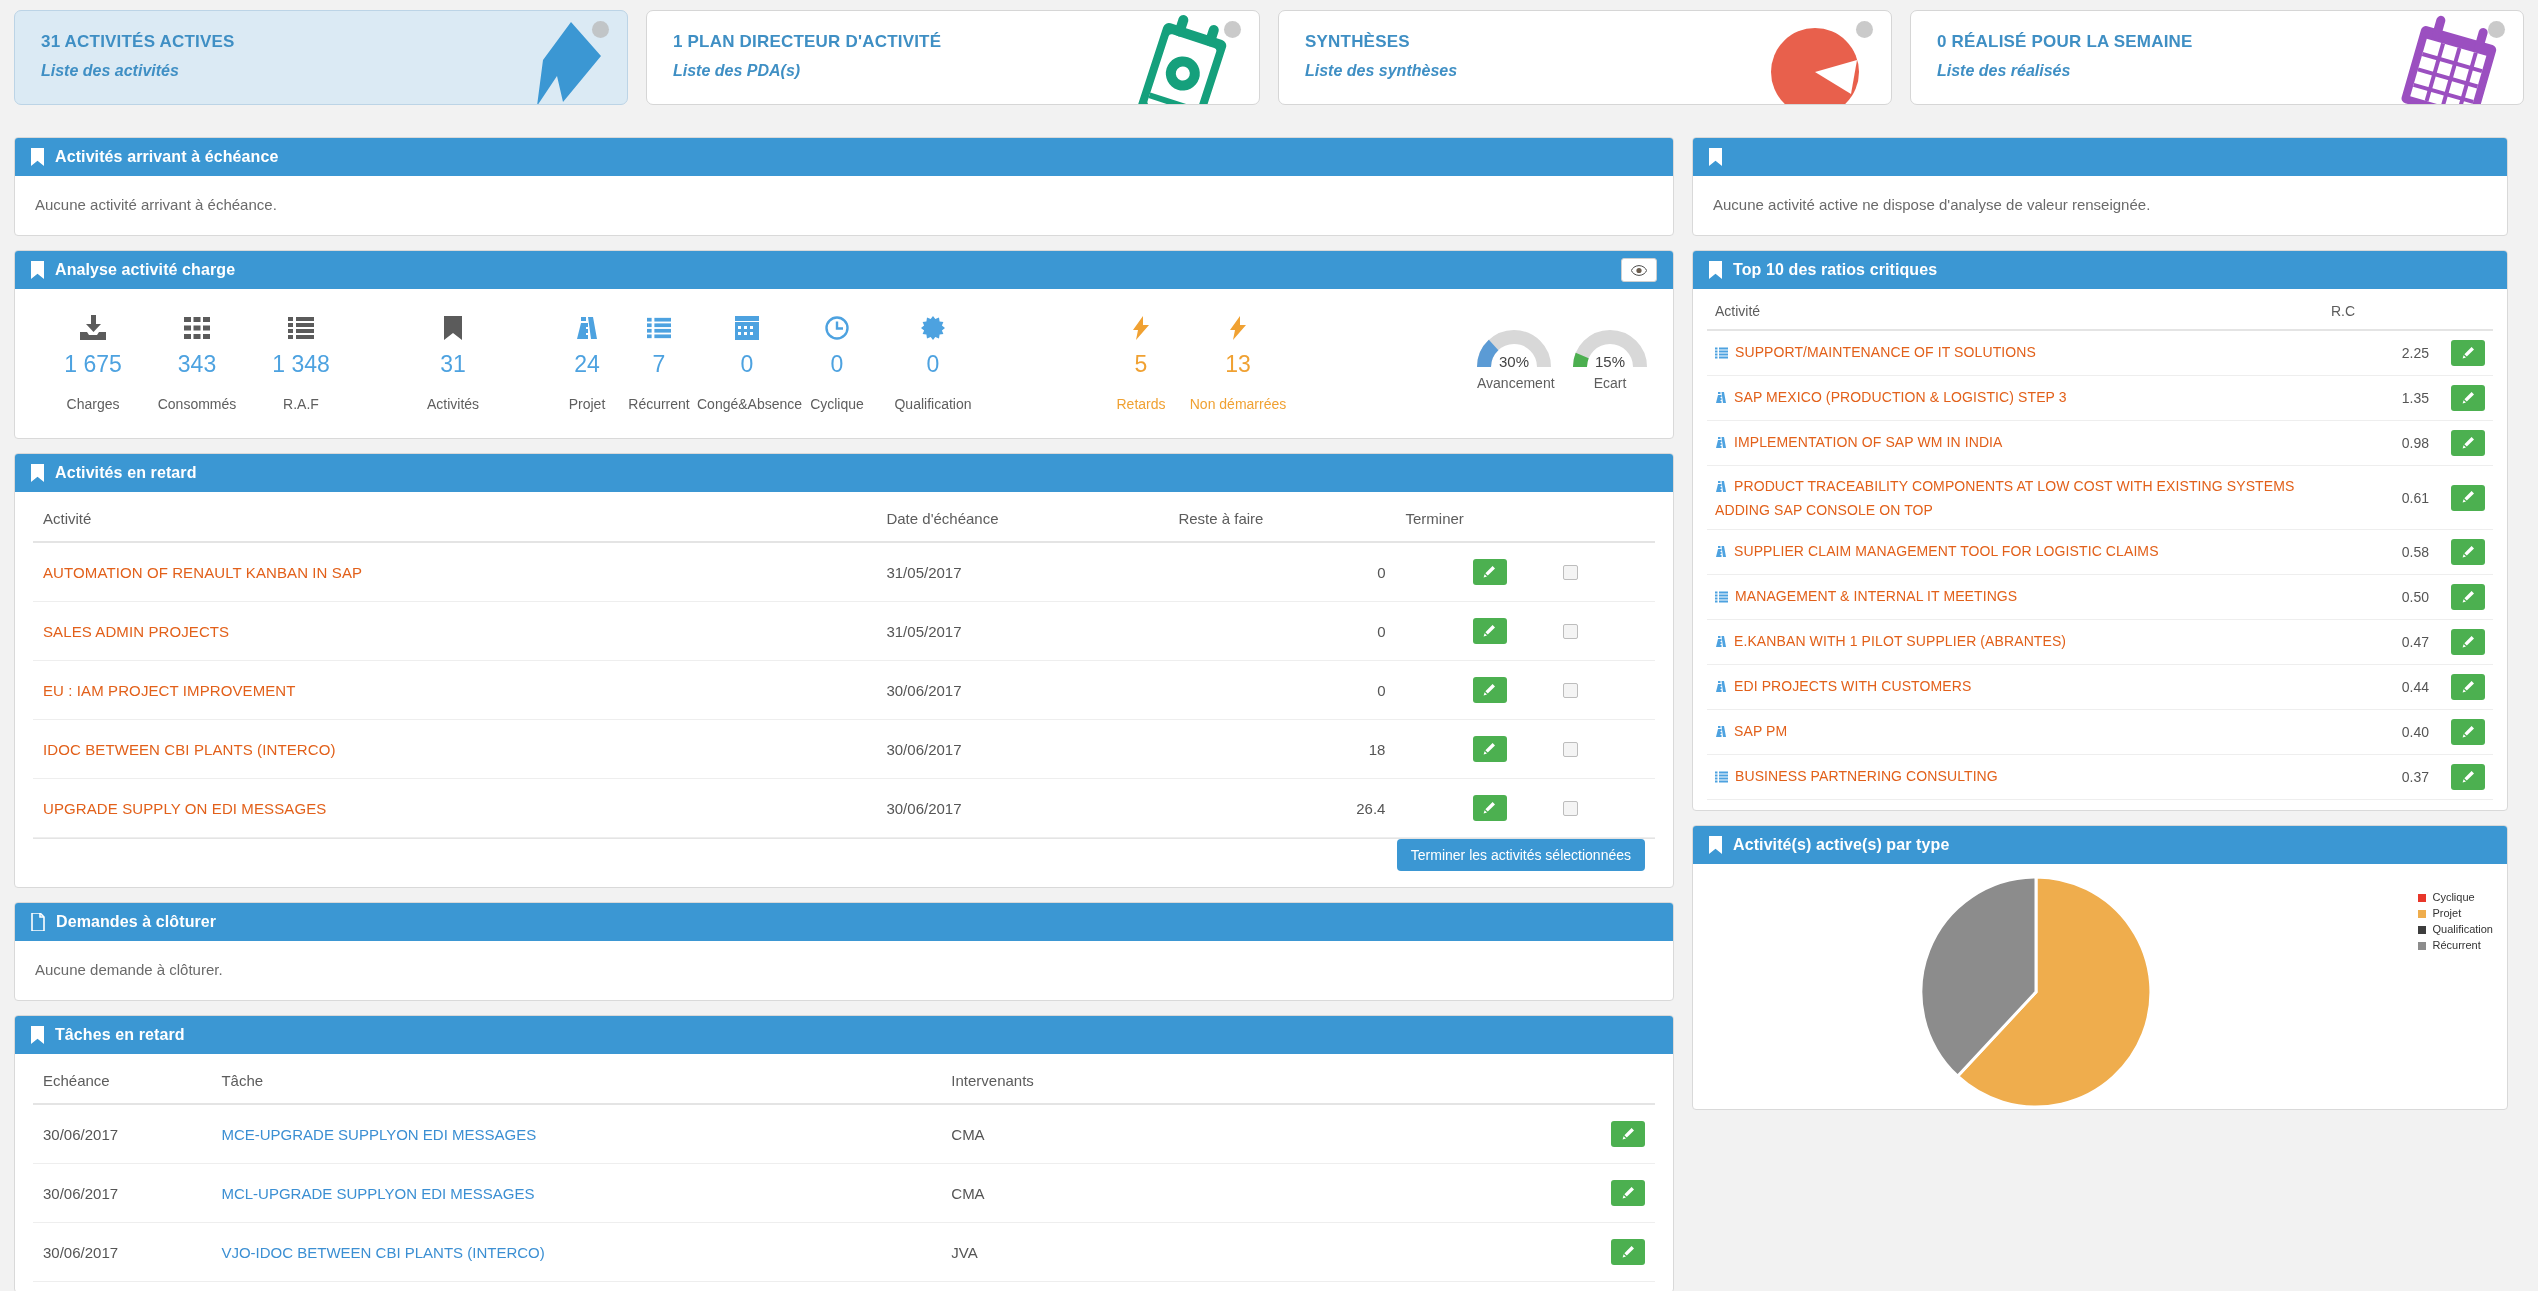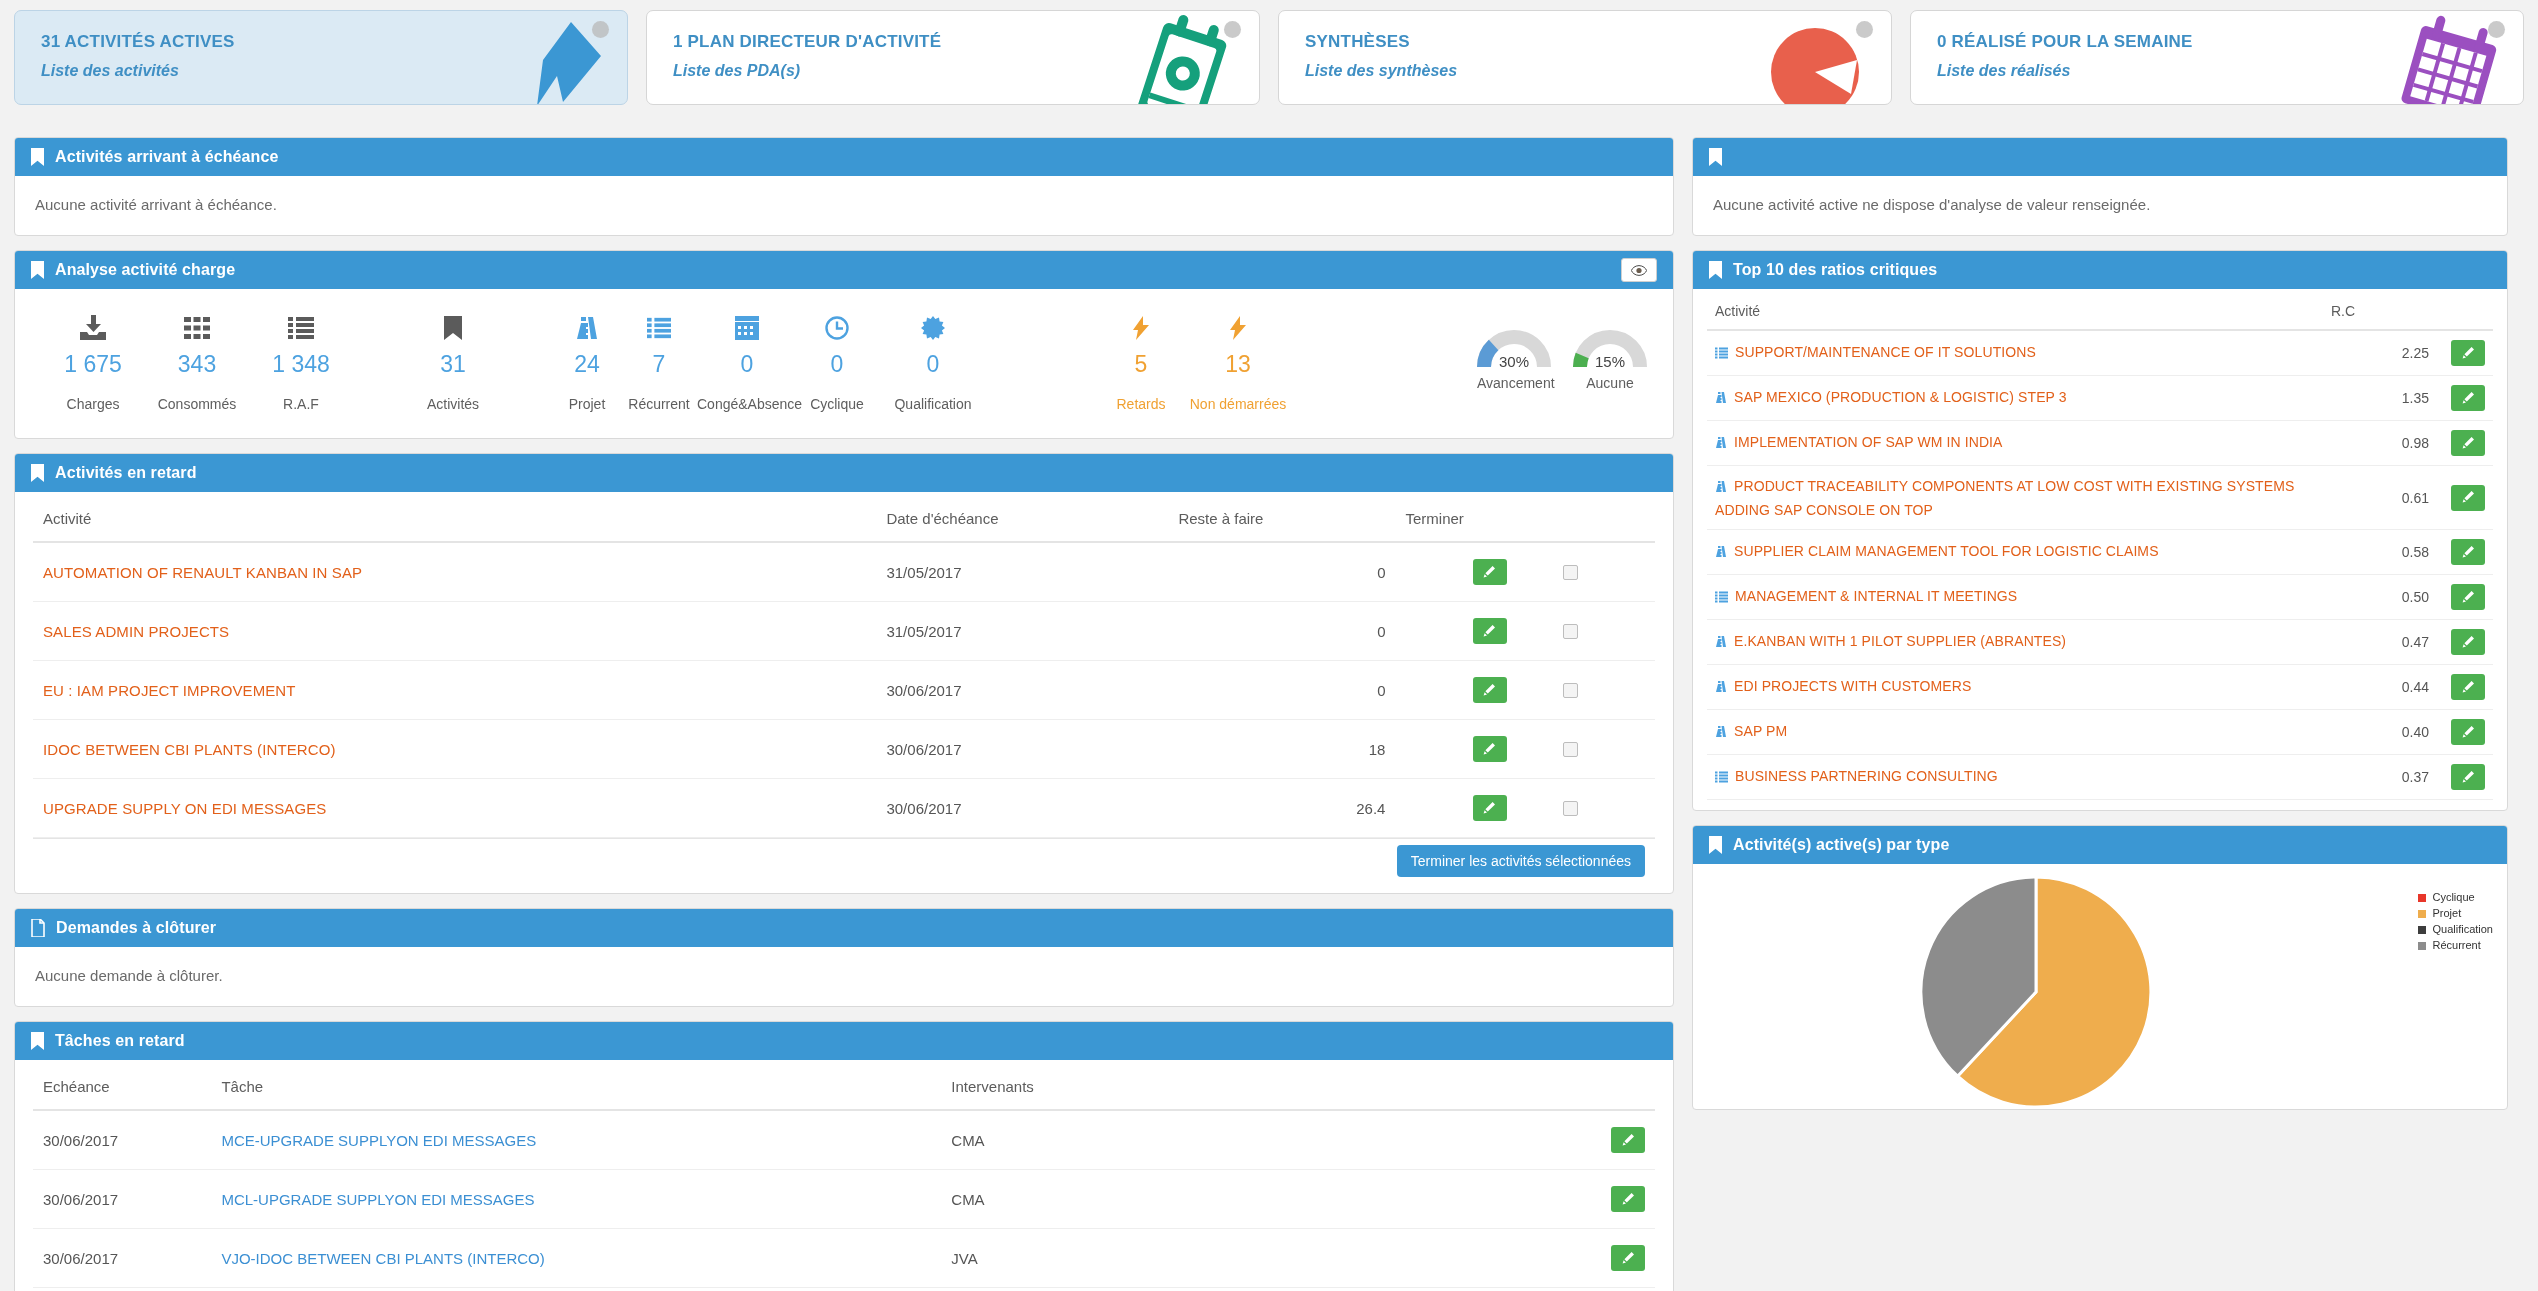--- a/index.html
+++ b/index.html
@@ -90,21 +90,21 @@
   .c-center { text-align: center; }
   .btn-edit {
     display: inline-flex; align-items: center; justify-content: center;
     width: 34px; height: 26px; background: #4cb050; border-radius: 3px;
     border: none; cursor: pointer;
   }
   .chk {
     width: 15px; height: 15px; border: 1px solid #bdbdbd; border-radius: 2px;
     background: #f4f4f4; display: inline-block; cursor: pointer;
   }
-  .tbl-actions { padding: 6px 10px 16px; text-align: right; border-top: 1px solid #e4e4e4; }
+  .tbl-actions { padding: 0 10px 16px; text-align: right; border-top: 1px solid #e4e4e4; }
   .btn-primary {
     background: #3b97d3; color: #fff; border: none; border-radius: 4px;
     padding: 8px 14px; font-size: 14px; font-family: "Liberation Sans", sans-serif;
     cursor: pointer;
   }
 
   
   .t10 { width: 100%; border-collapse: collapse; }
   .t10 th {
     text-align: left; font-weight: 400; font-size: 14px; color: #5c5c5c;
@@ -369,21 +369,21 @@
               </svg>
               <div class="g-pct">30%</div>
               <div class="g-lbl">Avancement</div>
             </div>
             <div class="gauge">
               <svg width="74" height="44" viewBox="0 0 74 44">
                 <path d="M7 40a30 30 0 0 1 60 0" fill="none" stroke="#d8d8d8" stroke-width="14"></path>
                 <path d="M7 40a30 30 0 0 1 2.2-11.5" fill="none" stroke="#4caf50" stroke-width="14"></path>
               </svg>
               <div class="g-pct">15%</div>
-              <div class="g-lbl">Aucune</div>
+              <div class="g-lbl">Ecart</div>
             </div>
           </div>
         </div>
       </div>
 
       <div class="panel">
         <div class="panel-head">
           <span class="ph-icon">
             <svg width="13" height="18" viewBox="0 0 13 18">
                 <path d="M0 0h13v18l-6.5-5.2L0 18z" fill="#fff"></path>

